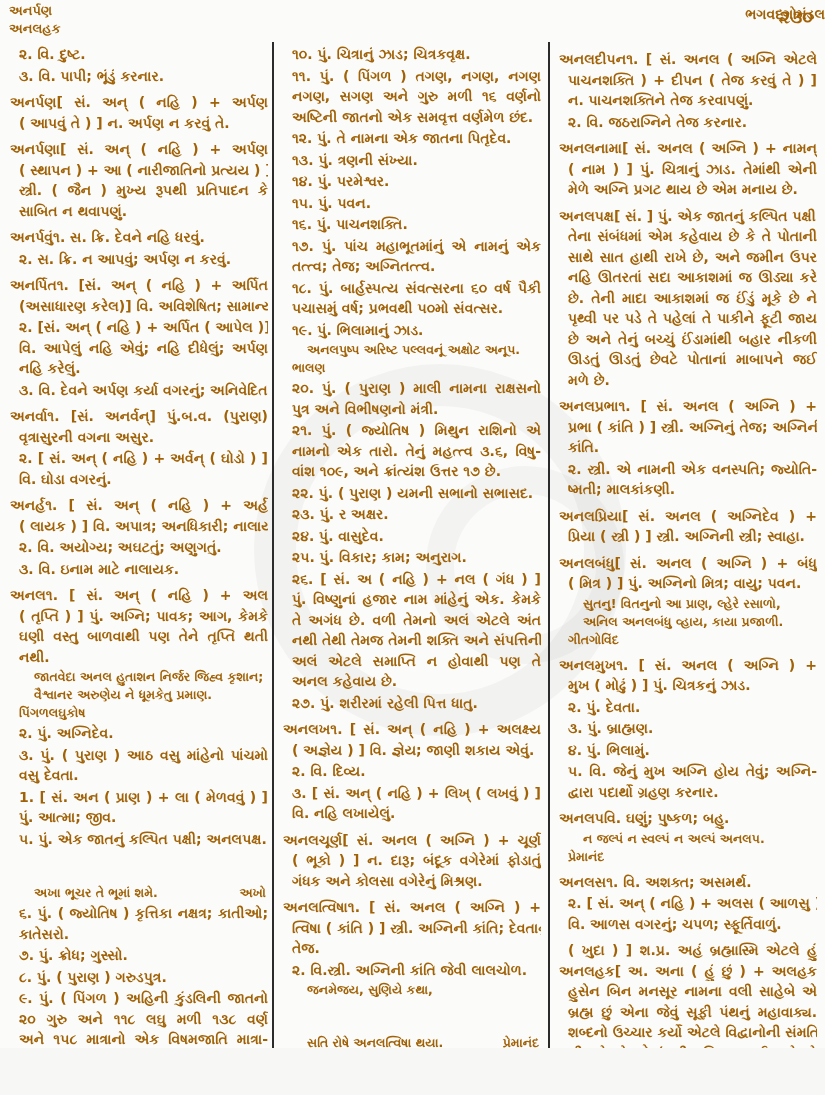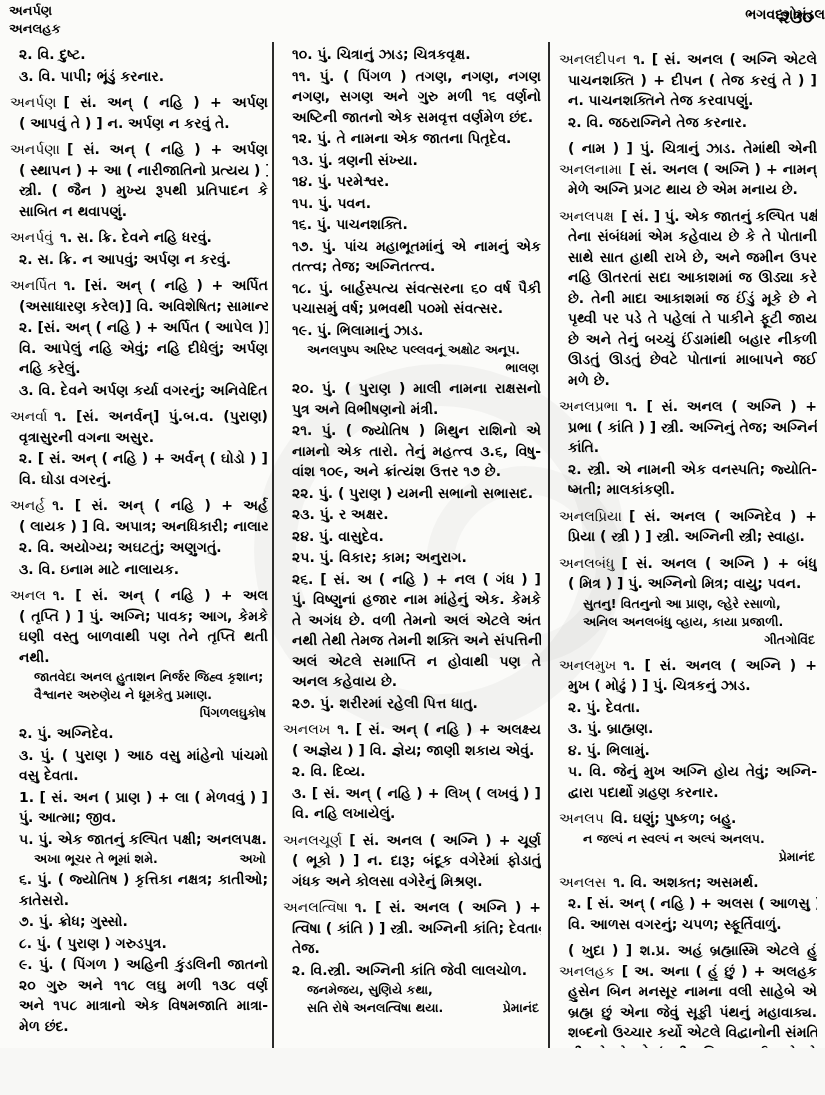--- a/index.html
+++ b/index.html
@@ -1,35 +1,35 @@
 <!DOCTYPE html>
 <html><head>
 <meta charset="utf-8">
 <style>
 *{box-sizing:border-box;}
 html,body{margin:0;padding:0;background:#f7f7f5;}
-.page{position:relative;width:825px;height:1048px;background:#fbfbf9;overflow:hidden;font-family:"DejaVu Sans",sans-serif;color:#000000;}
+.page{position:relative;width:825px;height:1048px;background:#fbfbf9;overflow:hidden;font-family:"DejaVu Sans",sans-serif;color:#a16207;}
 .watermark{position:absolute;left:225px;top:355px;width:430px;height:390px;}
 .guide{position:absolute;left:9px;font-size:13px;font-weight:bold;line-height:16px;}
 .g1{top:3px}.g2{top:21px}
 .title{position:absolute;left:0;right:0;top:6px;text-align:right;font-size:14px;font-weight:bold;}
 .pagenum{position:absolute;right:12px;top:6px;font-size:18px;font-weight:bold;}
 .rule{position:absolute;top:42px;height:1040px;width:2px;background:#2b2b2b;}
 .r1{left:272px}.r2{left:548px}
 .col{position:absolute;top:43px;width:258px;}
 .c1{left:10px}.c2{left:283px}.c3{left:559px}
 .blk{margin-top:1px}
 .blk.entry{margin-top:6px}
 .ln{height:20.5px;line-height:20.5px;white-space:nowrap;overflow:hidden;font-size:14px;font-weight:bold;padding-left:9px;}
 .ln.e{padding-left:0}
 .j{text-align:justify;text-align-last:justify;}
-.hw{font-weight:400;margin-right:7px;}
+.hw{font-weight:700;}
 .q{height:18px;line-height:18px;font-size:12.5px;padding-left:24px;}
-.src{height:18px;line-height:18px;font-size:12.5px;text-align:right;padding-right:2px;}
-.qlast{display:flex;justify-content:space-between;padding-right:2px;}
+.src{height:18px;line-height:18px;font-size:12.5px;text-align:left;padding-right:2px;}
+.qlast{display:flex;justify-content:space-between;padding-right:2px;margin-top:35px;}
 </style>
 </head>
 <body>
 
 <div class="page">
 
   <svg class="watermark" viewBox="0 0 430 390">
     <circle cx="215" cy="195" r="165" fill="none" stroke="#000" stroke-opacity="0.035" stroke-width="42"></circle>
     <circle cx="300" cy="210" r="85" fill="none" stroke="#000" stroke-opacity="0.03" stroke-width="28"></circle>
   </svg>
@@ -251,22 +251,22 @@
   <div class="col c3">
     <div class="blk entry">
       <div class="ln e j"><span class="hw">અનલદીપન</span><span>૧. [ સં. અનલ ( અગ્નિ એટલે</span></div>
       <div class="ln j">પાચનશક્તિ ) + દીપન ( તેજ કરવું તે ) ]</div>
       <div class="ln">ન. પાચનશક્તિને તેજ કરવાપણું.</div>
     </div>
     <div class="blk">
         <div class="ln">૨. વિ. જઠરાગ્નિને તેજ કરનાર.</div>
       </div>
     <div class="blk entry">
+      <div class="ln e j"><span class="hw">અનલનામા</span><span>[ સં. અનલ ( અગ્નિ ) + નામન્</span></div>
       <div class="ln j">( નામ ) ] પું. ચિત્રાનું ઝાડ. તેમાંથી એની</div>
-      <div class="ln e j"><span class="hw">અનલનામા</span><span>[ સં. અનલ ( અગ્નિ ) + નામન્</span></div>
       <div class="ln">મેળે અગ્નિ પ્રગટ થાય છે એમ મનાય છે.</div>
     </div>
     <div class="blk entry">
       <div class="ln e j"><span class="hw">અનલપક્ષ</span><span>[ સં. ] પું. એક જાતનું કલ્પિત પક્ષી.</span></div>
       <div class="ln j">તેના સંબંધમાં એમ કહેવાય છે કે તે પોતાની</div>
       <div class="ln j">સાથે સાત હાથી રાખે છે, અને જમીન ઉપર</div>
       <div class="ln j">નહિ ઊતરતાં સદા આકાશમાં જ ઊડ્યા કરે</div>
       <div class="ln j">છે. તેની માદા આકાશમાં જ ઈંડું મૂકે છે ને</div>
       <div class="ln j">પૃથ્વી પર પડે તે પહેલાં તે પાકીને ફૂટી જાય</div>
       <div class="ln j">છે અને તેનું બચ્ચું ઈંડામાંથી બહાર નીકળી</div>

